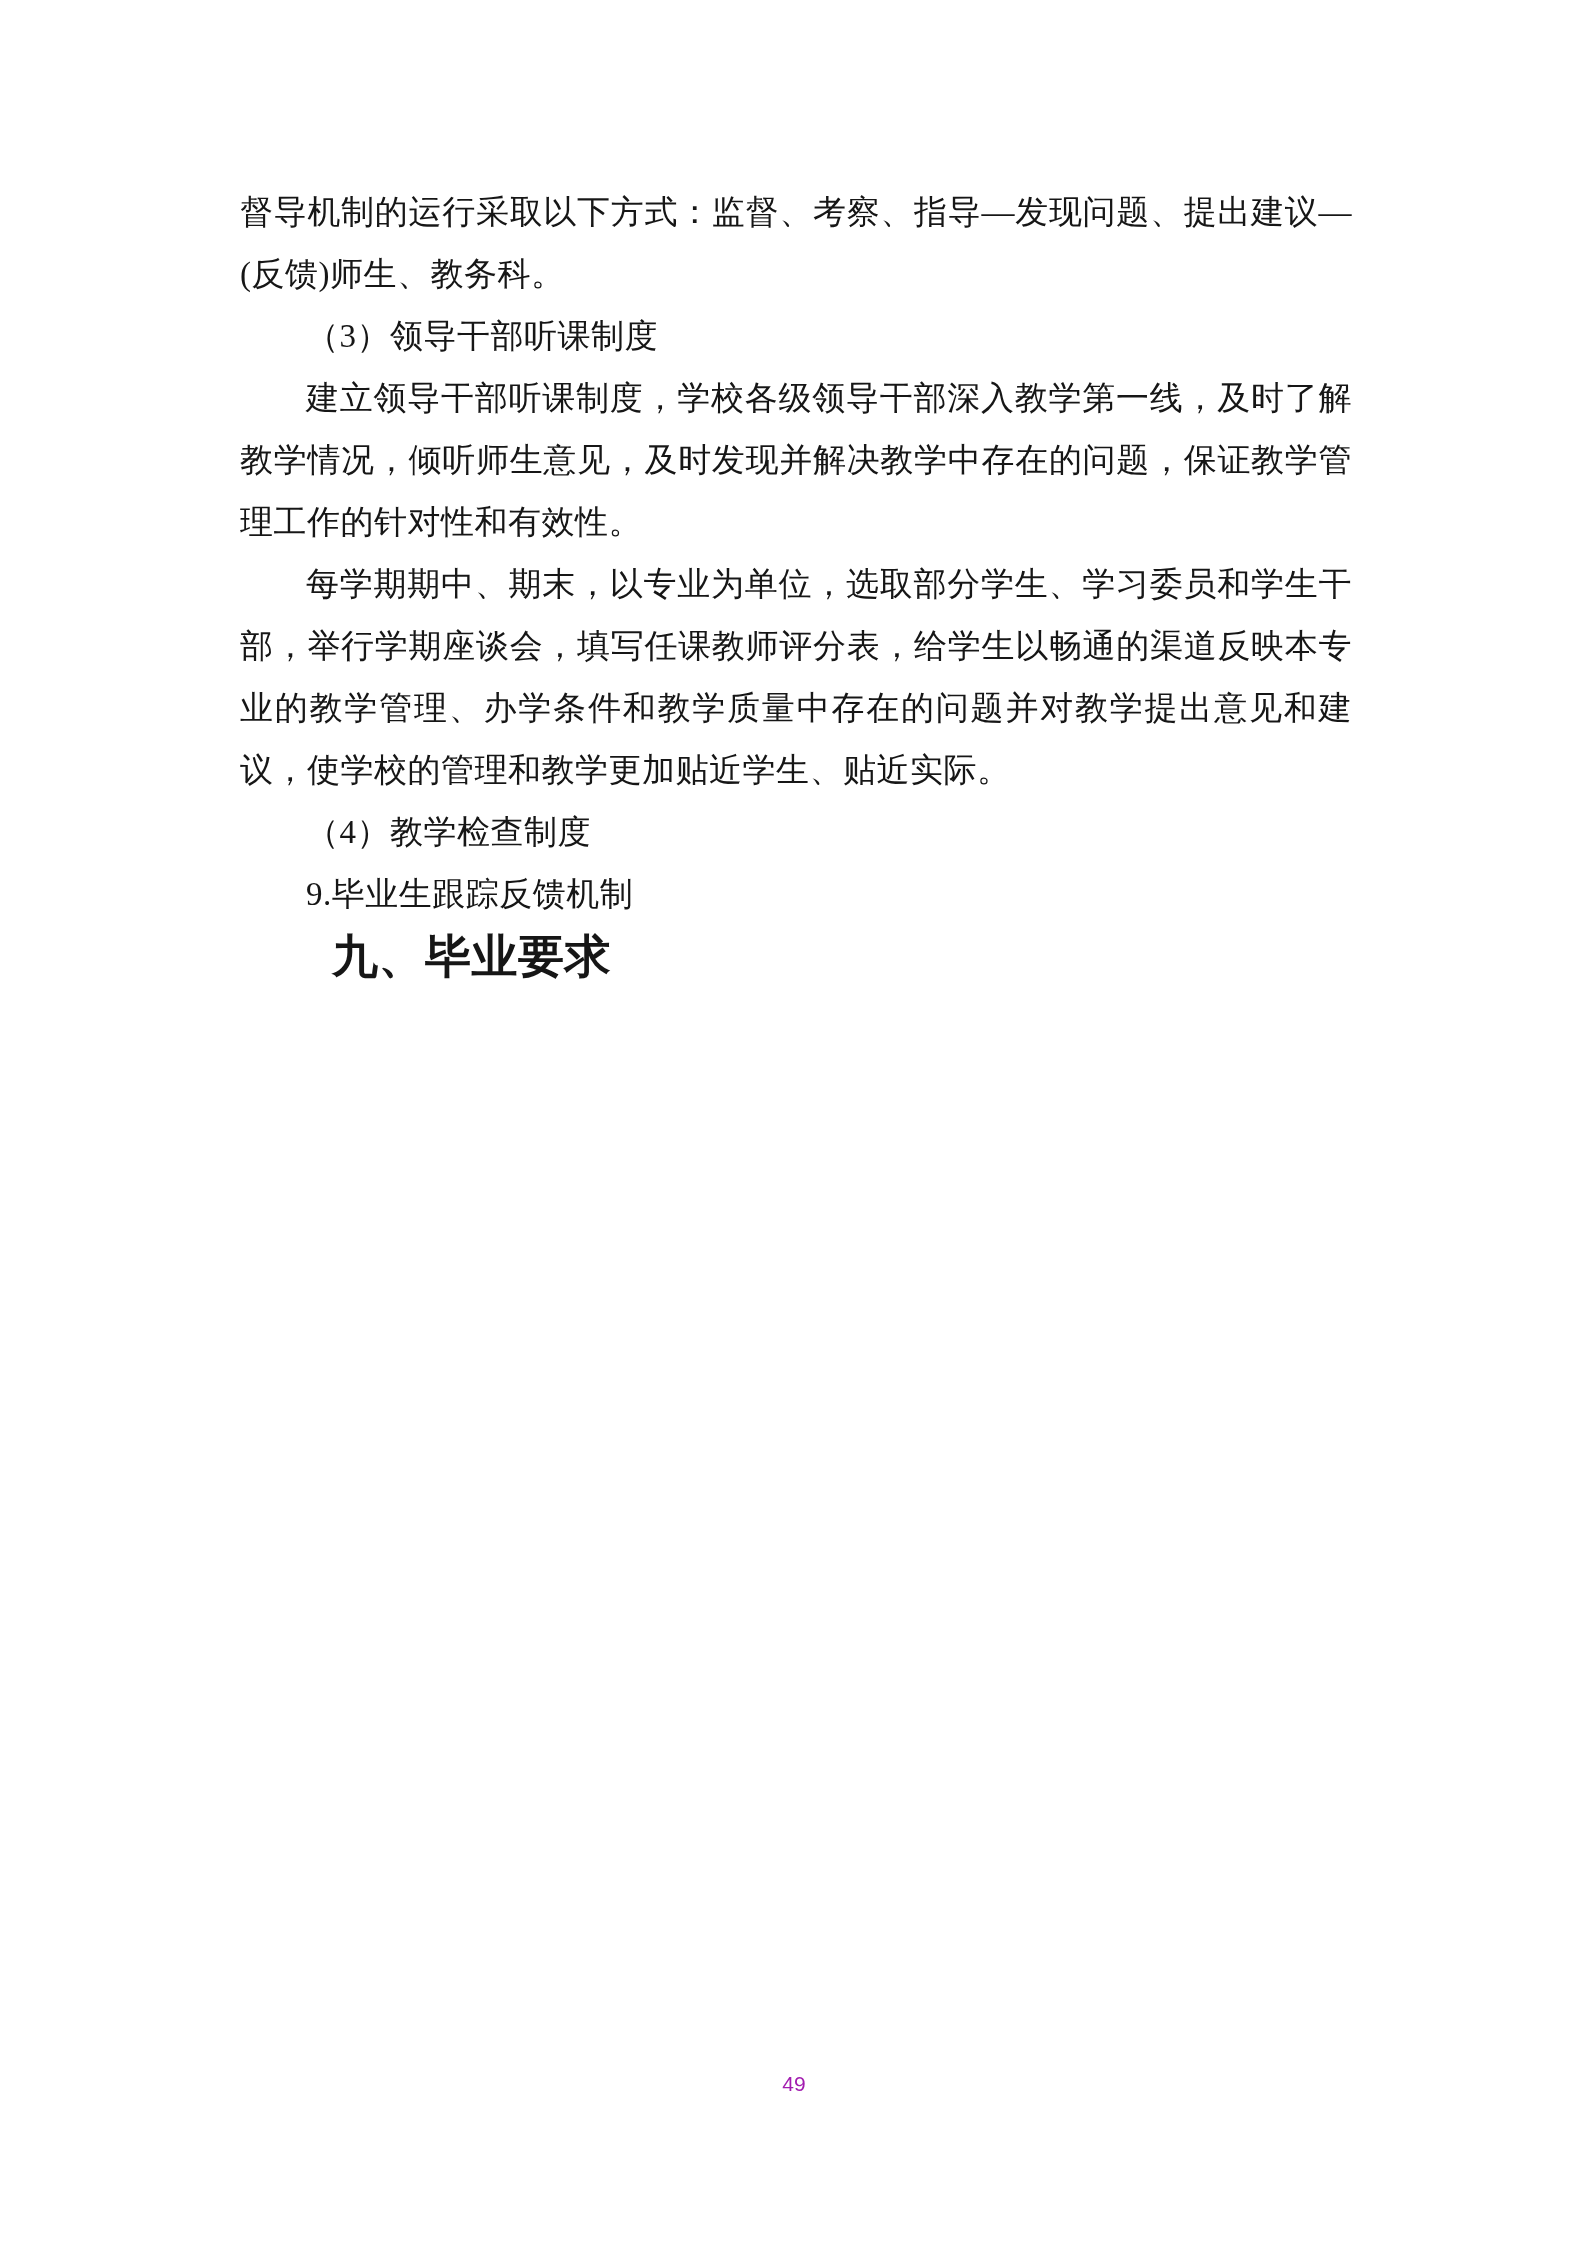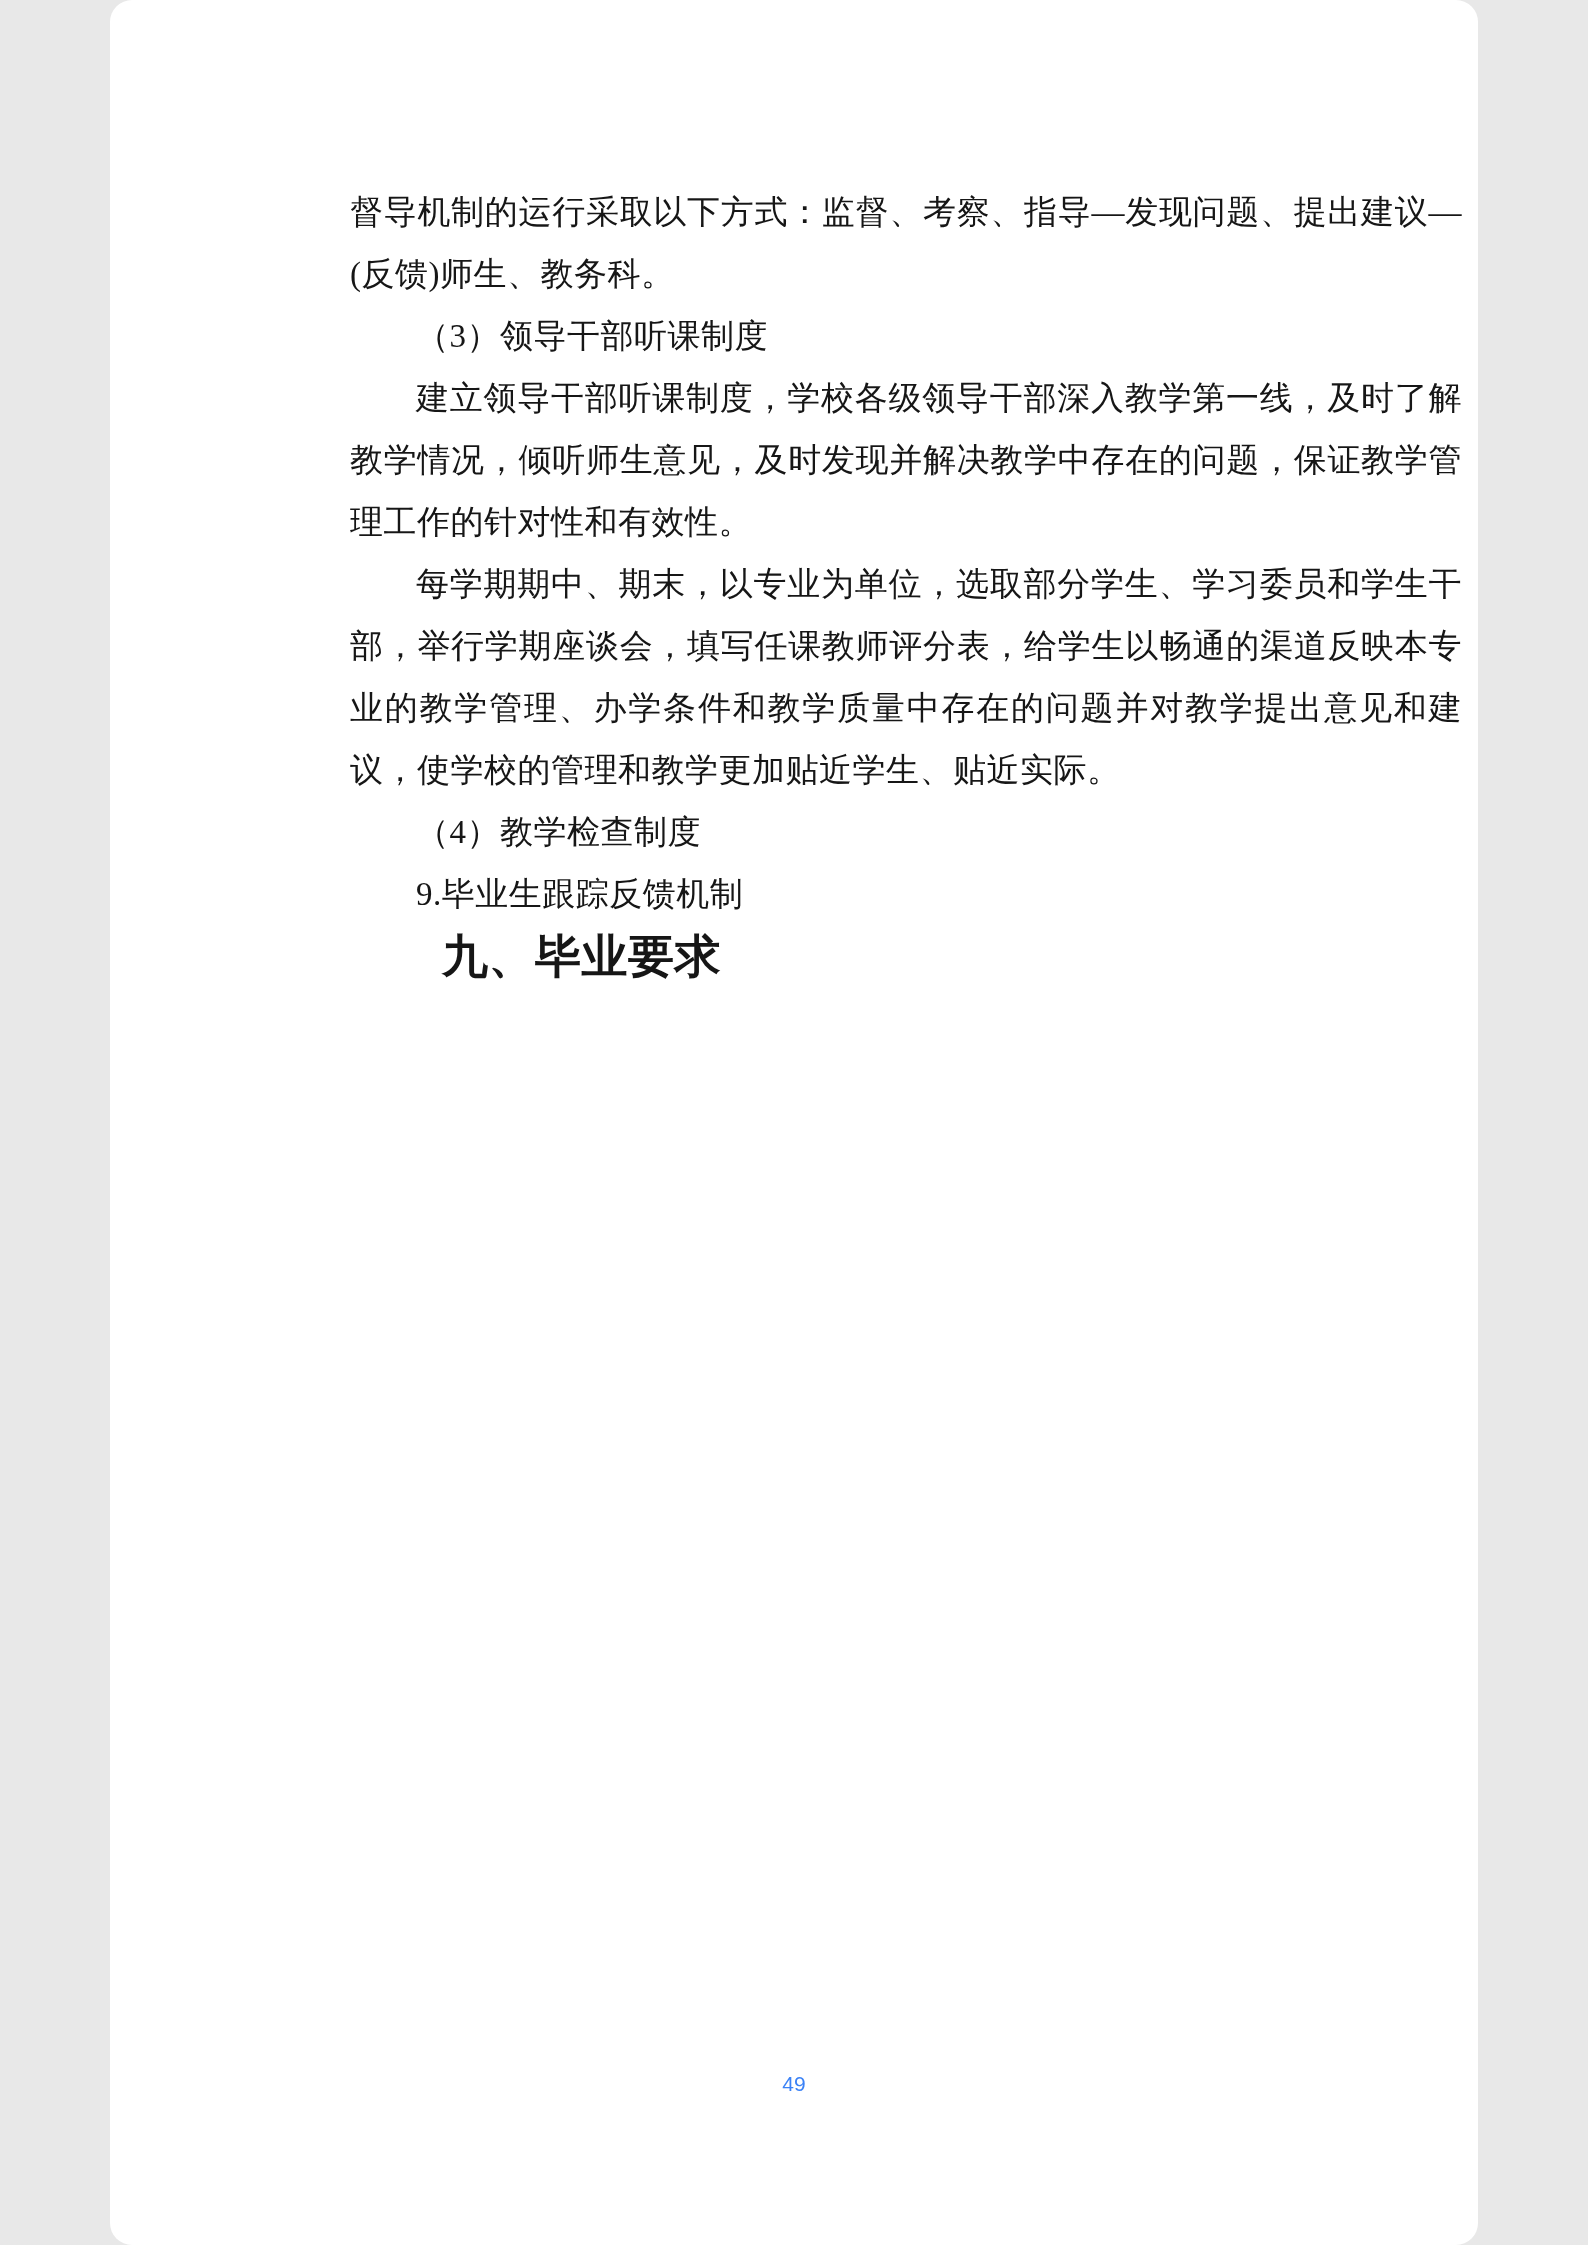--- a/index.html
+++ b/index.html
@@ -2,28 +2,27 @@
 <html lang="zh"><head>
 <meta charset="utf-8">
 <style>
   html, body {
     margin: 0;
     padding: 0;
     background: #e8e8e8;
   }
   .page {
     position: relative;
-    width: 1368px;
+    width: 1588px;
     height: 2245px;
     margin: 0 auto;
     background: #ffffff;
     overflow: hidden;
     font-family: "Liberation Serif", "DejaVu Serif", serif;
     color: #161616;
-    border-radius: 22px;
   }
   .content {
     position: absolute;
     left: 240px;
     top: 181px;
     width: 1112px;
   }
   .para {
     margin: 0;
     padding: 0;
@@ -45,21 +44,21 @@
   .footer {
     position: absolute;
     left: 0;
     top: 2072px;
     width: 100%;
     text-align: center;
   }
   .page-number {
     font-family: "Liberation Sans", "DejaVu Sans", sans-serif;
     font-size: 21px;
-    color: #3b82f6;
+    color: #a21caf;
   }
 </style>
 </head>
 <body>
 
 <div class="page">
   <div class="content">
     <p class="para no-indent">督导机制的运行采取以下方式：监督、考察、指导—发现问题、提出建议—(反馈)师生、教务科。</p>
     <p class="para">（3）领导干部听课制度</p>
     <p class="para">建立领导干部听课制度，学校各级领导干部深入教学第一线，及时了解教学情况，倾听师生意见，及时发现并解决教学中存在的问题，保证教学管理工作的针对性和有效性。</p>

